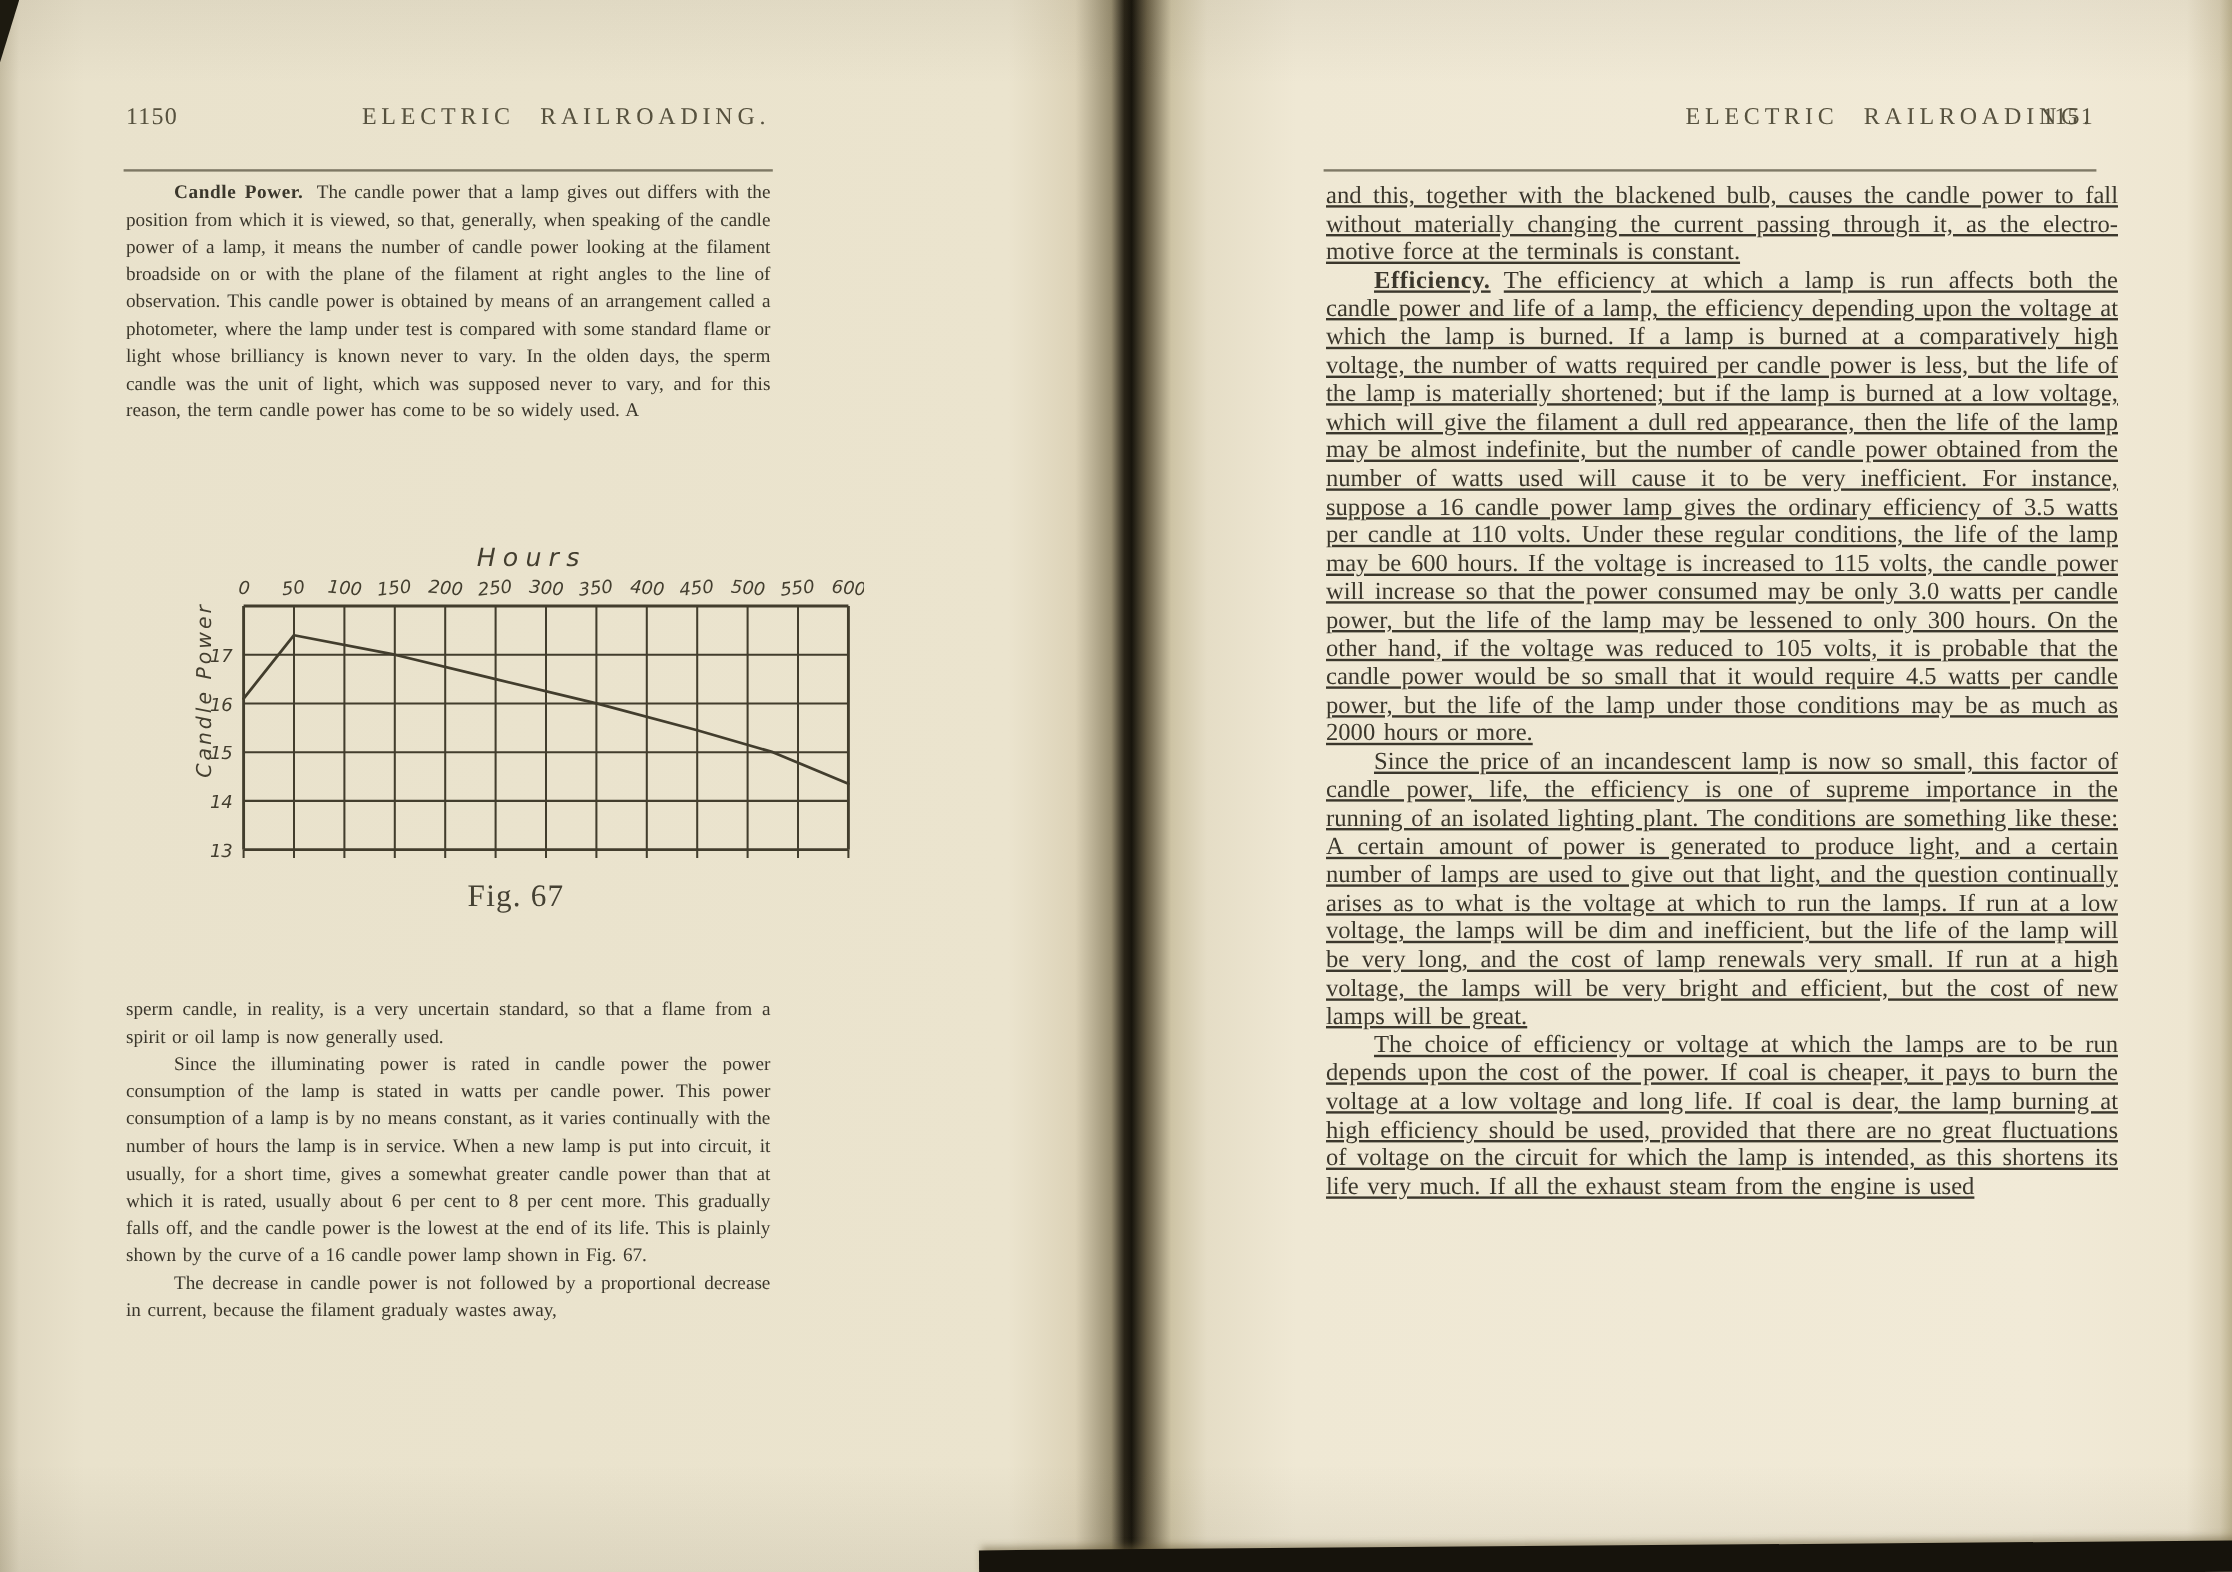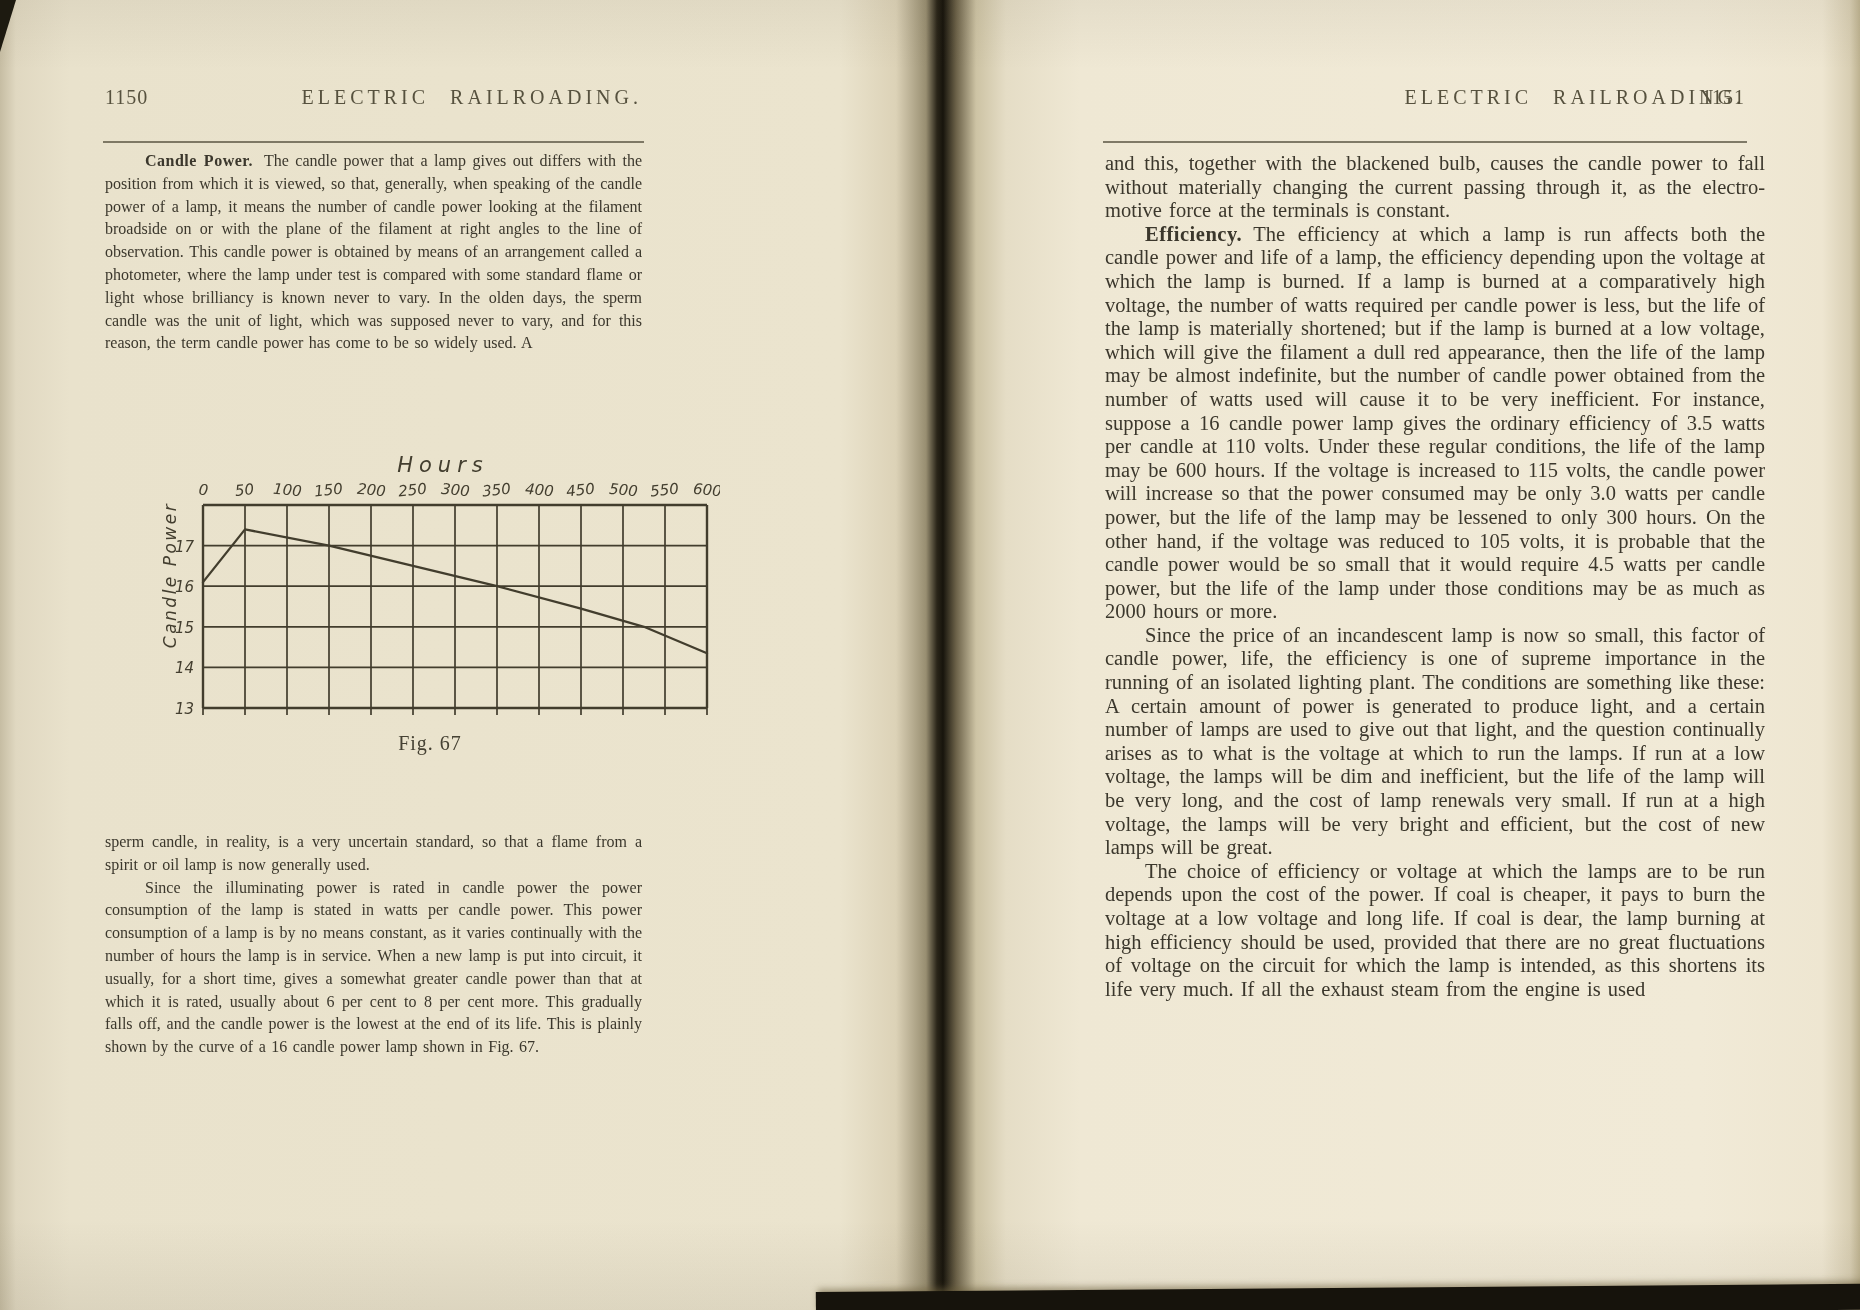--- a/index.html
+++ b/index.html
@@ -38,28 +38,28 @@
   .page-right .pagenum{right:0;}
   .rule{position:absolute;height:0;border-top:2px solid #5a5441;opacity:.75;}
   .page-left .rule{left:103px;top:141px;width:541px;}
   .page-right .rule{left:173px;top:141px;width:644px;}
 
   .bodytext{position:absolute;color:#3b372c;text-align:justify;hyphens:auto;}
   .page-left .bodytext{font-size:16px;line-height:22.8px;word-spacing:1.5px;}
   .page-right .bodytext{font-size:20.5px;line-height:23.6px;word-spacing:2px;}
   .block-l1{left:105px;top:150px;width:537px;}
   .block-l2{left:105px;top:831px;width:537px;font-family:Liberation Serif, serif;}
-  .block-r1{left:175px;top:152px;width:660px;}
+  .block-r1{left:175px;top:152px;width:660px;text-decoration:underline;}
   .bodytext p{margin:0;padding:0;}
   .bodytext p.indent{text-indent:40px;}
   .lead{font-weight:bold;margin-right:11px;letter-spacing:.5px;}
 
   .figure{position:absolute;left:140px;top:400px;width:580px;text-align:center;}
   .figure svg{display:block;}
-  .caption-fig{margin-top:12px;font-size:20px;color:#454133;letter-spacing:1px;text-align:center;}
+  .caption-fig{margin-top:12px;font-size:26px;color:#454133;letter-spacing:1px;text-align:center;}
   .caption-title{margin-top:13px;font-size:20px;color:#454133;
     font-variant:small-caps;letter-spacing:2px;word-spacing:4px;}
 
   .hand{font-family:"DejaVu Sans",sans-serif;font-style:italic;fill:#433e2f;}
   .num{font-size:15px;}
   .xtitle{font-size:21px;letter-spacing:6px;}
   .ytitle{font-size:17px;letter-spacing:2.5px;}
 </style>
 </head>
 <body>
@@ -133,20 +133,21 @@
           <text x="303" y="72" text-anchor="middle" class="hand xtitle">Hours</text>
           <text x="36" y="175" text-anchor="middle" class="hand ytitle" transform="rotate(-90 36 175)">Candle Power</text>
           <polyline points="63,182.13999999999993 105,129.36000000000007 189,145.6 273,165.9 357,186.2 441,208.53000000000003 504,226.8 567,253.19000000000003" fill="none" stroke="#423d2d" stroke-width="2.3" stroke-linejoin="round" stroke-linecap="round"></polyline>
         </svg>
       <div class="caption-fig">Fig. 67</div>
     </div>
 
     <div class="bodytext block-l2">
       <p><span>sperm candle, in reality, is a very uncertain standard, so that a flame from a spirit or oil lamp is now generally used.</span></p>
       <p class="indent"><span>Since the illuminating power is rated in candle power the power consumption of the lamp is stated in watts per candle power. This power consumption of a lamp is by no means constant, as it varies continually with the number of hours the lamp is in service. When a new lamp is put into circuit, it usually, for a short time, gives a somewhat greater candle power than that at which it is rated, usually about 6 per cent to 8 per cent more. This gradually falls off, and the candle power is the lowest at the end of its life. This is plainly shown by the curve of a 16 candle power lamp shown in Fig. 67.</span></p>
+      <p class="indent"><span>The decrease in candle power is not followed by a proportional decrease in current, because the filament gradualy wastes away,</span></p>
     </div>
   </div>
 
   <div class="page page-right">
     <div class="header">
       <span class="runtitle">ELECTRIC  RAILROADING.</span>
       <span class="pagenum">1151</span>
     </div>
     <div class="rule"></div>
 

